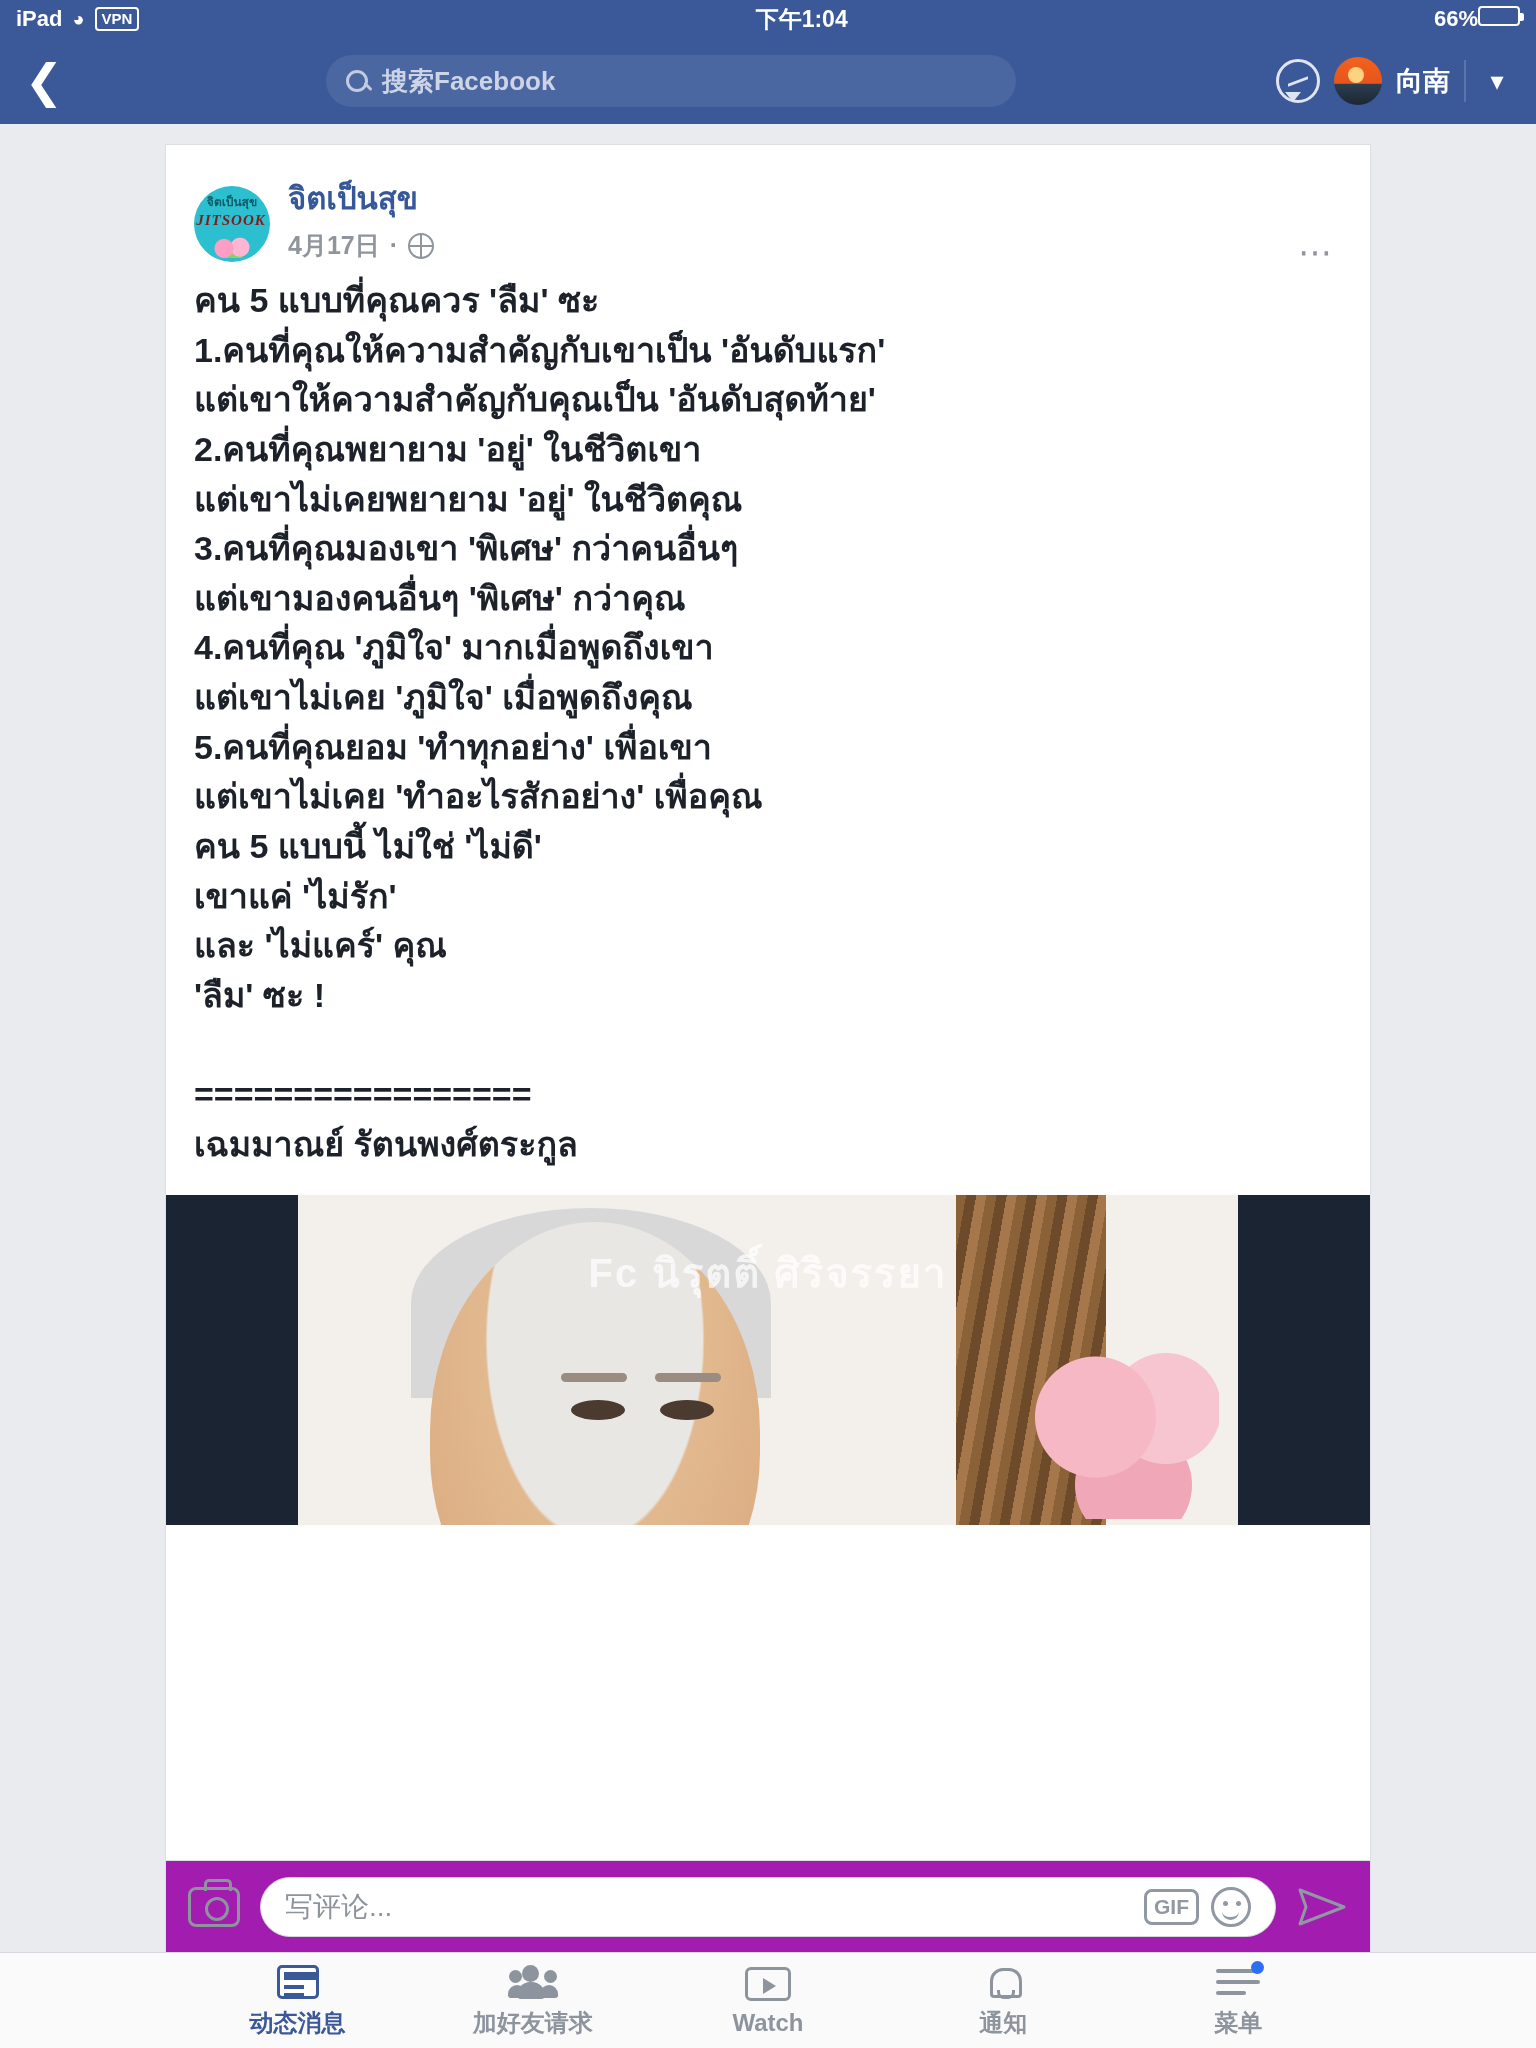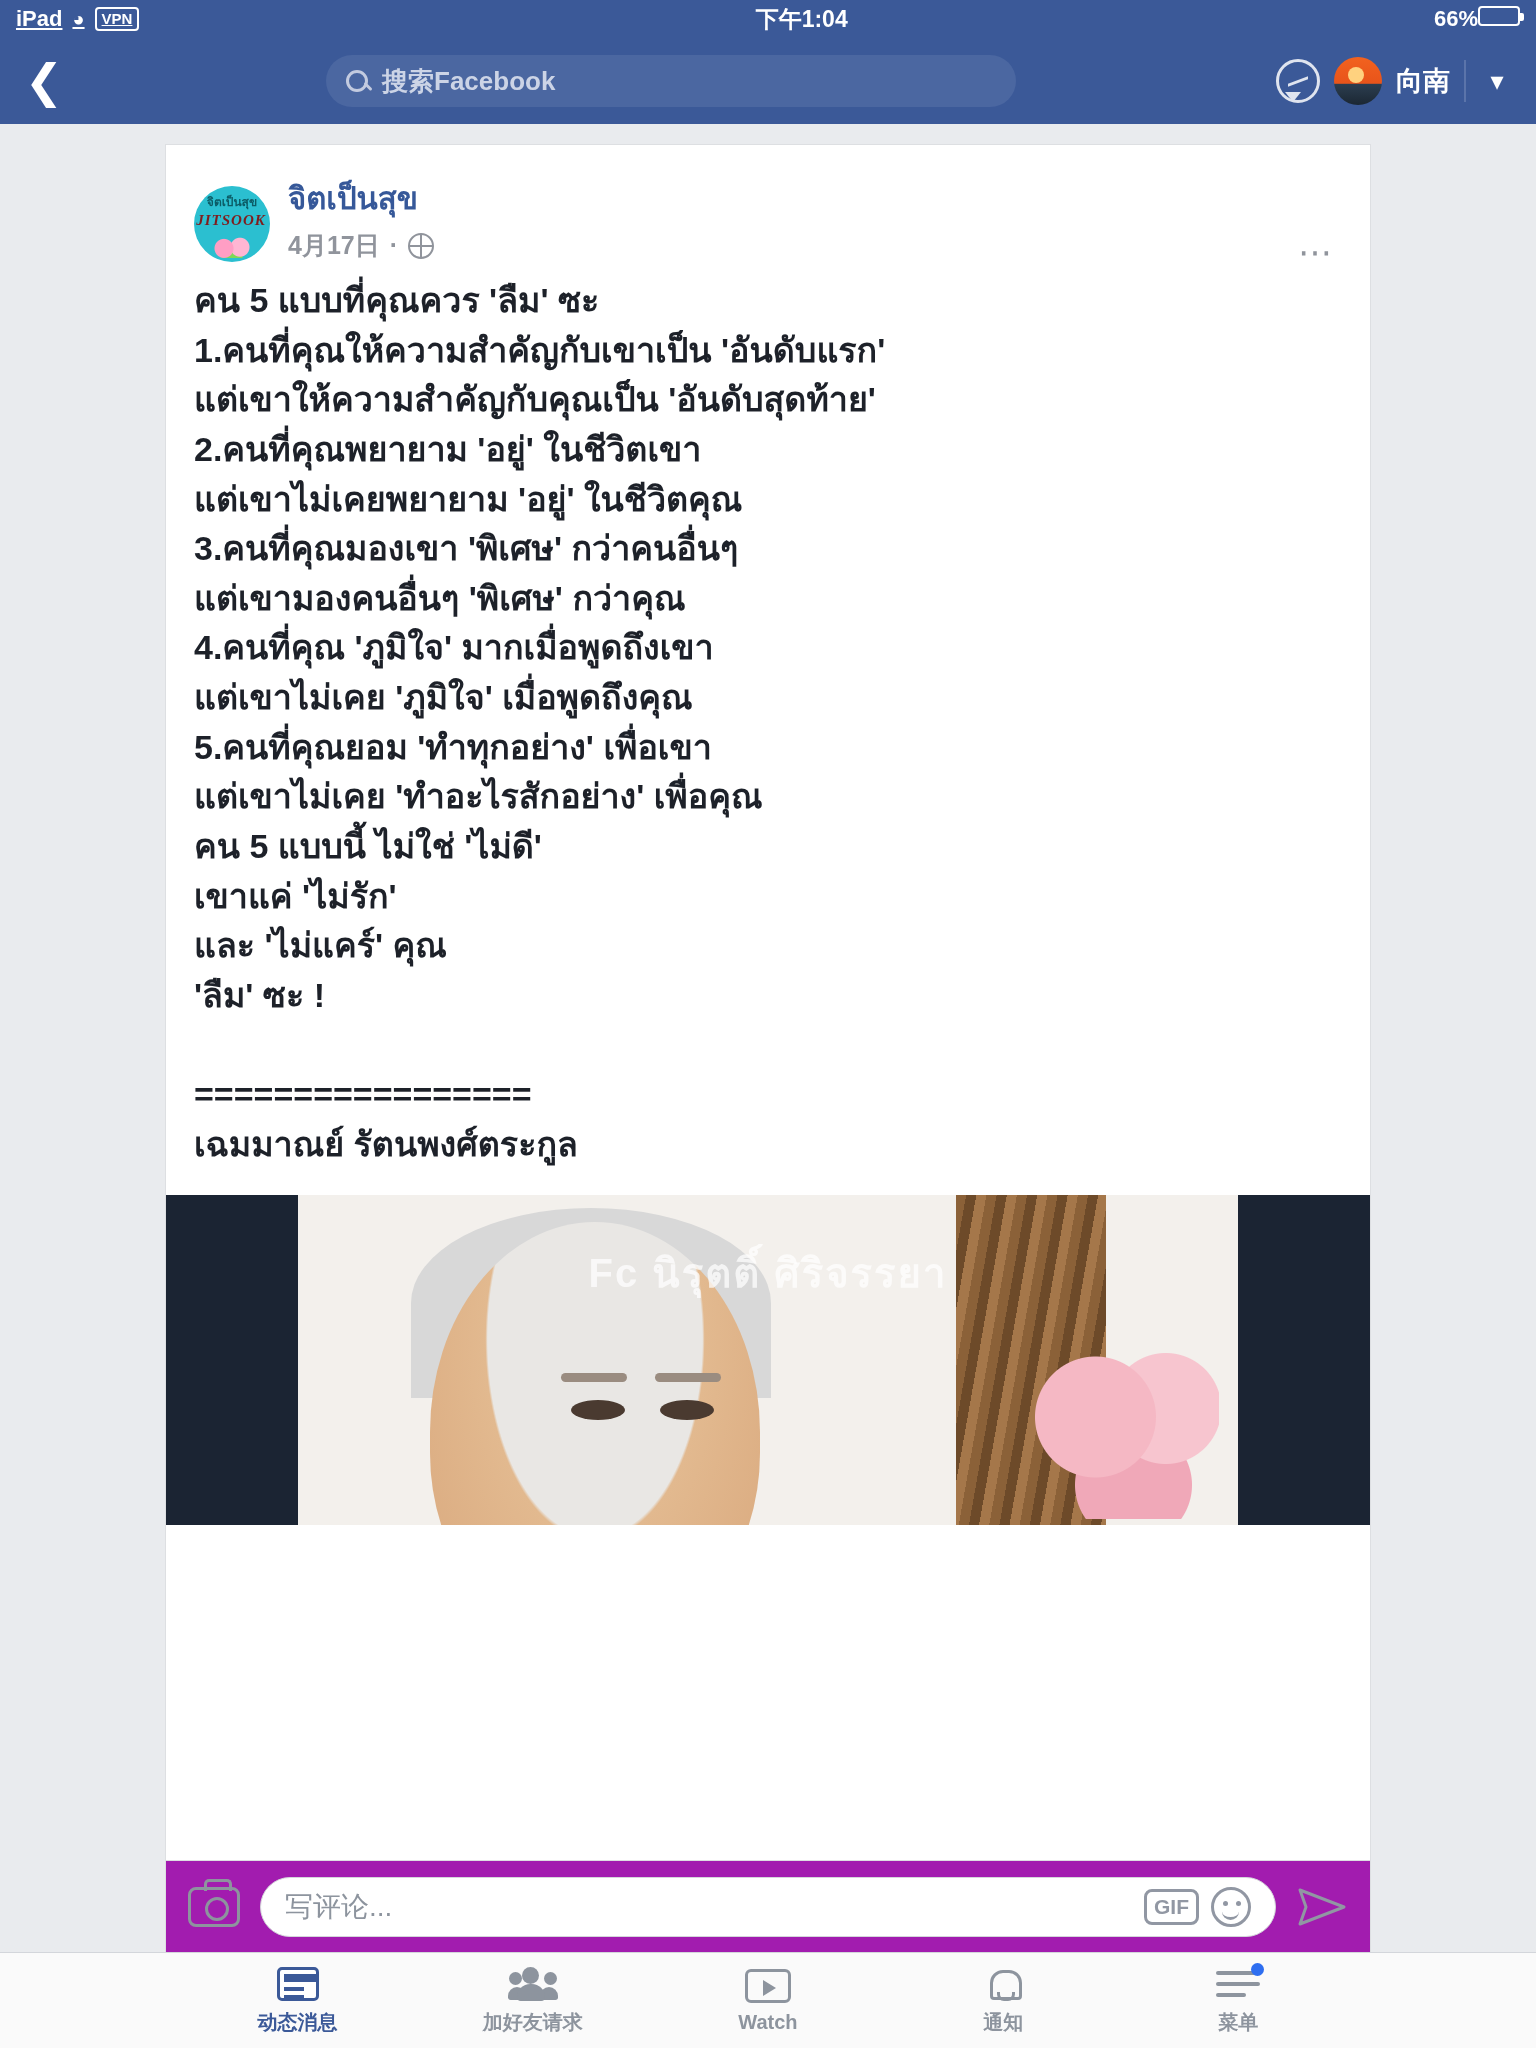--- a/index.html
+++ b/index.html
@@ -22,21 +22,21 @@
     height: 38px;
     background: #3b5998;
     color: #fff;
     display: flex;
     align-items: center;
     padding: 0 16px;
     font-size: 22px;
     font-weight: bold;
     flex: 0 0 auto;
   }
-  .sb-left { display: flex; align-items: center; gap: 10px; text-decoration: underline; }
+  .sb-left { display: flex; align-items: center; gap: 10px; }
   .sb-center { flex: 1; text-align: center; font-size: 23px; padding-left: 30px; }
   .sb-right { display: flex; align-items: flex-start; gap: 0; }
   .vpn-badge {
     border: 2px solid #fff;
     border-radius: 4px;
     font-size: 15px;
     padding: 0 5px;
     line-height: 20px;
     font-weight: bold;
   }
@@ -429,21 +429,21 @@
     flex: 0 0 auto;
   }
   .tab {
     display: flex;
     flex-direction: column;
     align-items: center;
     gap: 6px;
     width: 150px;
     position: relative;
   }
-  .tab-label { font-size: 20px; color: #8d949e; font-weight: bold; }
+  .tab-label { font-size: 24px; color: #8d949e; font-weight: bold; }
   .tab.active .tab-label { color: #3b5998; }
   .tab-ico { height: 38px; display: flex; align-items: center; justify-content: center; }
 
   .news-ico {
     width: 42px; height: 34px;
     border: 3px solid #3b5998;
     border-radius: 5px;
     position: relative;
     background: #fff;
   }

